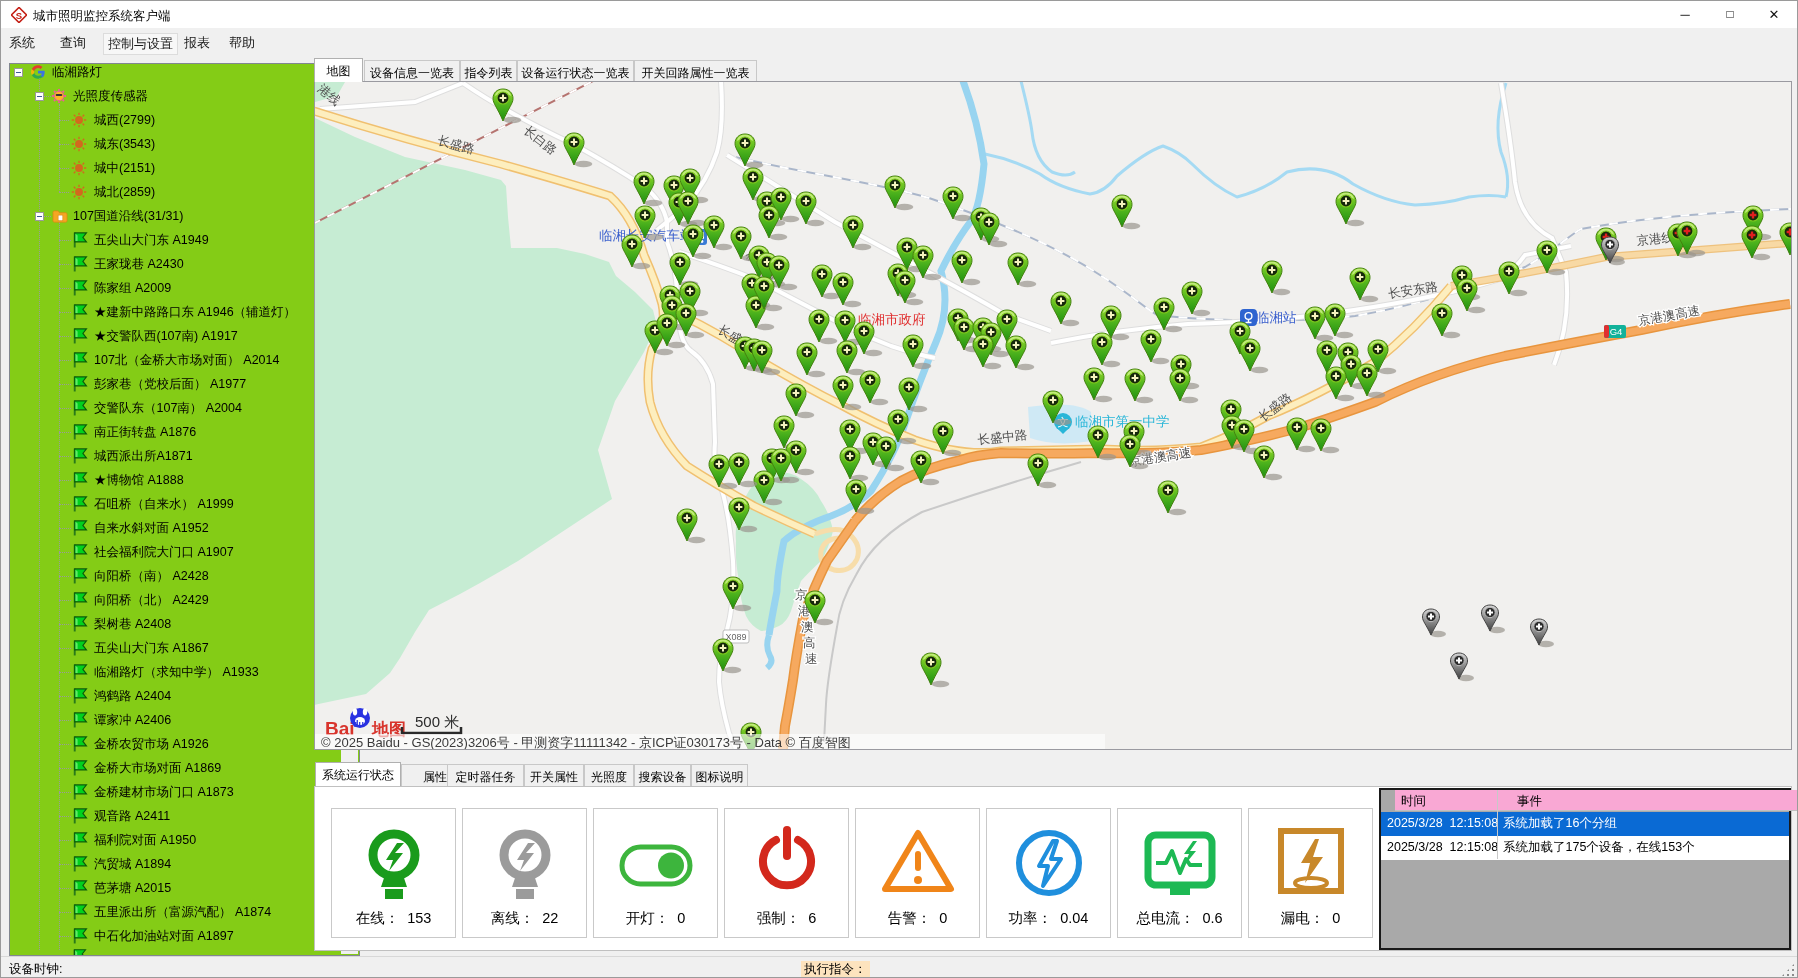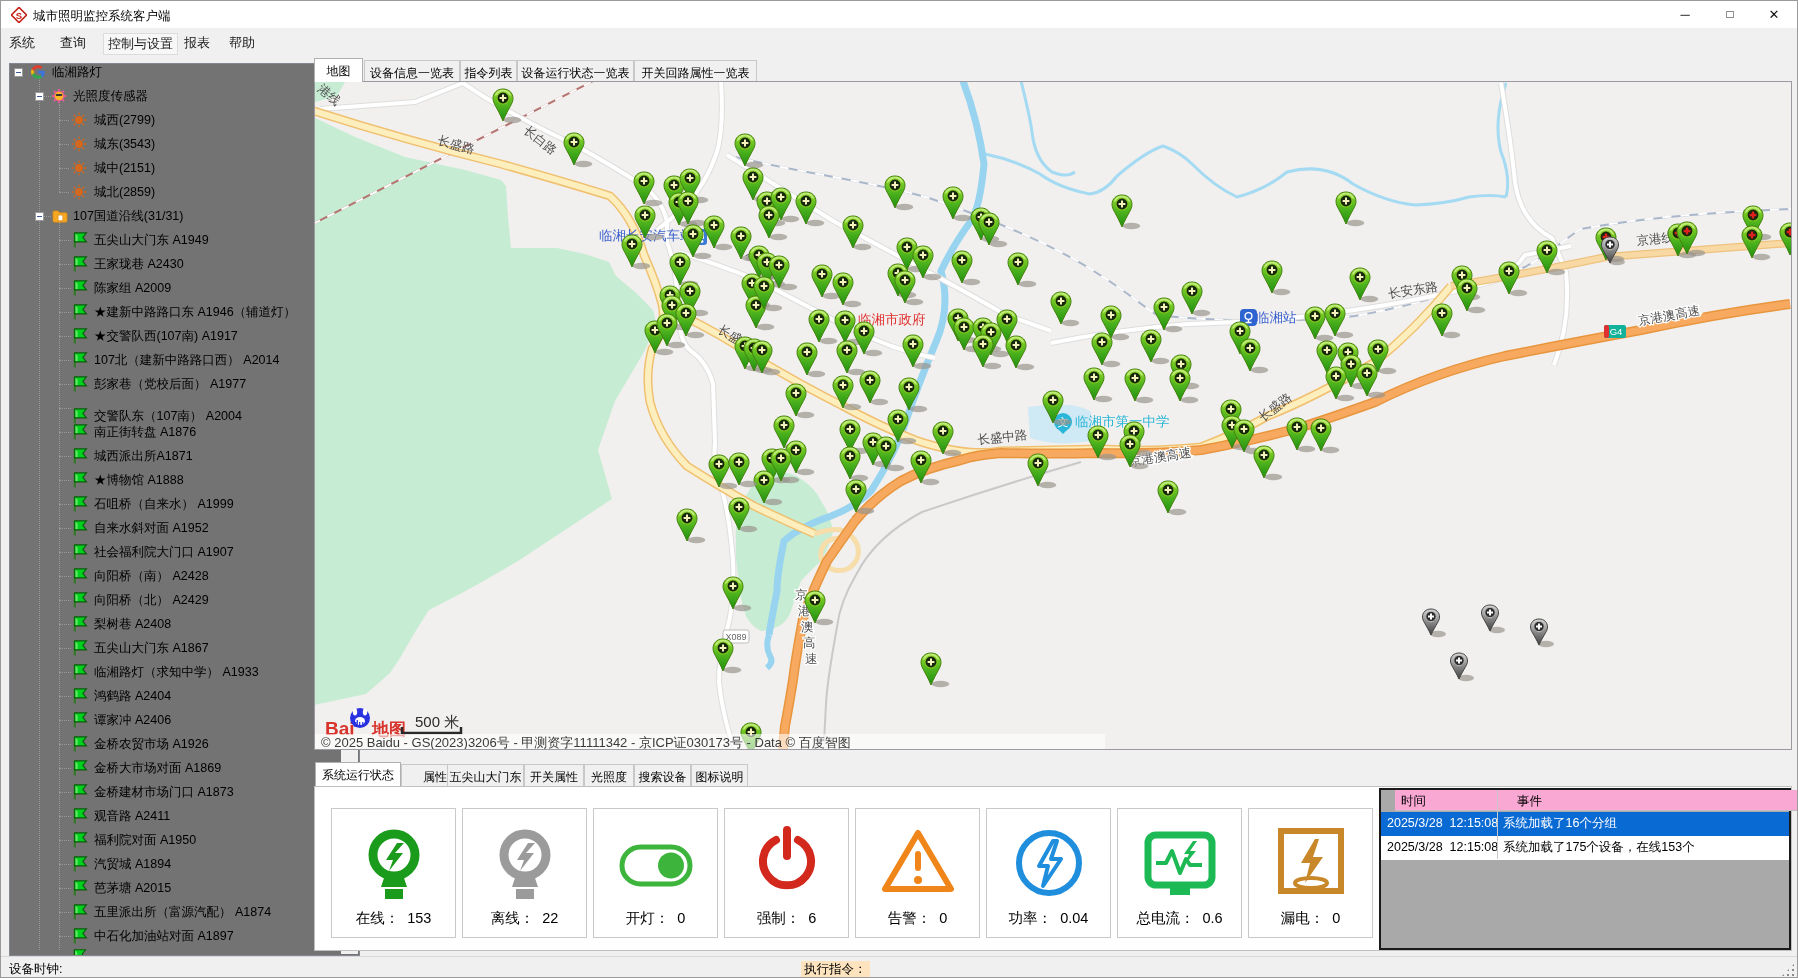--- a/index.html
+++ b/index.html
@@ -4,21 +4,21 @@
 *{margin:0;padding:0;box-sizing:border-box}
 html,body{width:1798px;height:978px;overflow:hidden}
 body{font-family:"Liberation Sans",sans-serif;background:#f0f0f0;position:relative;border:1px solid #9a9a9a}
 .titlebar{position:absolute;left:0;top:0;width:100%;height:27px;background:#fff}
 .titlebar .ttl{position:absolute;left:32px;top:7px;font-size:12.5px;color:#000}
 .winbtn{position:absolute;top:0;width:46px;height:27px;text-align:center;line-height:27px;font-size:13px;color:#111}
 .menubar{position:absolute;left:0;top:27px;width:100%;height:28px;background:#f0f0f0}
 .menubar span{position:absolute;top:6px;font-size:13px;color:#1a1a1a}
 .ctrlhl{background:#f7f7f7;outline:1px solid #dcdcdc;padding:1px 4px}
 
-.tree{position:absolute;left:8px;top:62px;width:351px;height:893px;background:#737373;border:1px solid #828790;overflow:hidden}
+.tree{position:absolute;left:8px;top:62px;width:351px;height:893px;background:#84cc16;border:1px solid #828790;overflow:hidden}
 .ntrow{position:absolute;left:0;width:280px;height:24px;line-height:24px;font-size:12.5px;color:#000;white-space:nowrap}
 .trow{position:absolute;left:61px;height:24px;line-height:24px;font-size:12.5px;color:#000;white-space:nowrap}
 .trow svg.flag{width:17px;height:17px;vertical-align:-4px;margin-right:6px}
 .vline{position:absolute;border-left:1px dotted #9a9a9a}
 .hstub{position:absolute;border-top:1px dotted #9a9a9a}
 .expander{position:absolute;width:9px;height:9px;background:#fff;border:1px solid #9a9a9a}
 .expander:after{content:"";position:absolute;left:1px;top:3px;width:5px;height:1px;background:#3c5a96}
 .scroll{position:absolute;right:1px;top:1px;width:17px;height:889px;background:#f0f0f0}
 .sthumb{position:absolute;left:0;width:17px;background:#a5a5a5}
 .sarrow{position:absolute;left:0;width:17px;height:17px;color:#505050;font-size:10px;text-align:center;line-height:17px}
@@ -167,25 +167,25 @@
         <use href="#flagico"></use>
       </svg><span>陈家组 A2009</span></div>
 <div class="hstub" style="left:49px;top:248px;width:12px"></div><div class="trow" style="top:236px"><svg class="flag" viewBox="0 0 16 16">
         <use href="#flagico"></use>
       </svg><span>★建新中路路口东 A1946（辅道灯）</span></div>
 <div class="hstub" style="left:49px;top:272px;width:12px"></div><div class="trow" style="top:260px"><svg class="flag" viewBox="0 0 16 16">
         <use href="#flagico"></use>
       </svg><span>★交警队西(107南) A1917</span></div>
 <div class="hstub" style="left:49px;top:296px;width:12px"></div><div class="trow" style="top:284px"><svg class="flag" viewBox="0 0 16 16">
         <use href="#flagico"></use>
-      </svg><span>107北（建新中路路口西） A2014</span></div>
+      </svg><span>107北（金桥大市场对面） A2014</span></div>
 <div class="hstub" style="left:49px;top:320px;width:12px"></div><div class="trow" style="top:308px"><svg class="flag" viewBox="0 0 16 16">
         <use href="#flagico"></use>
       </svg><span>彭家巷（党校后面） A1977</span></div>
-<div class="hstub" style="left:49px;top:344px;width:12px"></div><div class="trow" style="top:340px"><svg class="flag" viewBox="0 0 16 16">
+<div class="hstub" style="left:49px;top:344px;width:12px"></div><div class="trow" style="top:332px"><svg class="flag" viewBox="0 0 16 16">
         <use href="#flagico"></use>
       </svg><span>交警队东（107南） A2004</span></div>
 <div class="hstub" style="left:49px;top:368px;width:12px"></div><div class="trow" style="top:356px"><svg class="flag" viewBox="0 0 16 16">
         <use href="#flagico"></use>
       </svg><span>南正街转盘 A1876</span></div>
 <div class="hstub" style="left:49px;top:392px;width:12px"></div><div class="trow" style="top:380px"><svg class="flag" viewBox="0 0 16 16">
         <use href="#flagico"></use>
       </svg><span>城西派出所A1871</span></div>
 <div class="hstub" style="left:49px;top:416px;width:12px"></div><div class="trow" style="top:404px"><svg class="flag" viewBox="0 0 16 16">
         <use href="#flagico"></use>
@@ -591,21 +591,21 @@
  <text x="100" y="645" font-size="15" fill="#2a2a2a">500 米</text>
 </g>
 <rect x="0" y="652" width="790" height="15" fill="#ffffff" opacity=".6"></rect>
 <text x="6" y="665" font-size="13" fill="#3a3a3a">© 2025 Baidu - GS(2023)3206号 - 甲测资字11111342 - 京ICP证030173号 - Data © 百度智图</text>
 </svg>
 </div>
 
 <div class="btabs">
  <div class="tab sel" style="left:1px;width:86px">系统运行状态</div>
  <div class="tab" style="left:87px;width:68px">属性</div>
- <div class="tab" style="left:133px;width:77px">五尖山大门东</div>
+ <div class="tab" style="left:133px;width:77px">定时器任务</div>
  <div class="tab" style="left:210px;width:60px">开关属性</div>
  <div class="tab" style="left:270px;width:50px">光照度</div>
  <div class="tab" style="left:320px;width:57px">搜索设备</div>
  <div class="tab" style="left:377px;width:57px">图标说明</div>
 </div>
 <div class="bpanel"></div>
 <div class="card" style="left:330px">
     <svg class="cic" width="70" height="84" viewBox="0 0 70 84">
 <circle cx="35" cy="32" r="21" fill="none" stroke="#1a9b1c" stroke-width="9"></circle>
 <path d="M38 20 L27 37 h7 L30 48 L44 30 h-8 L45 20 Z" fill="#1a9b1c"></path>

